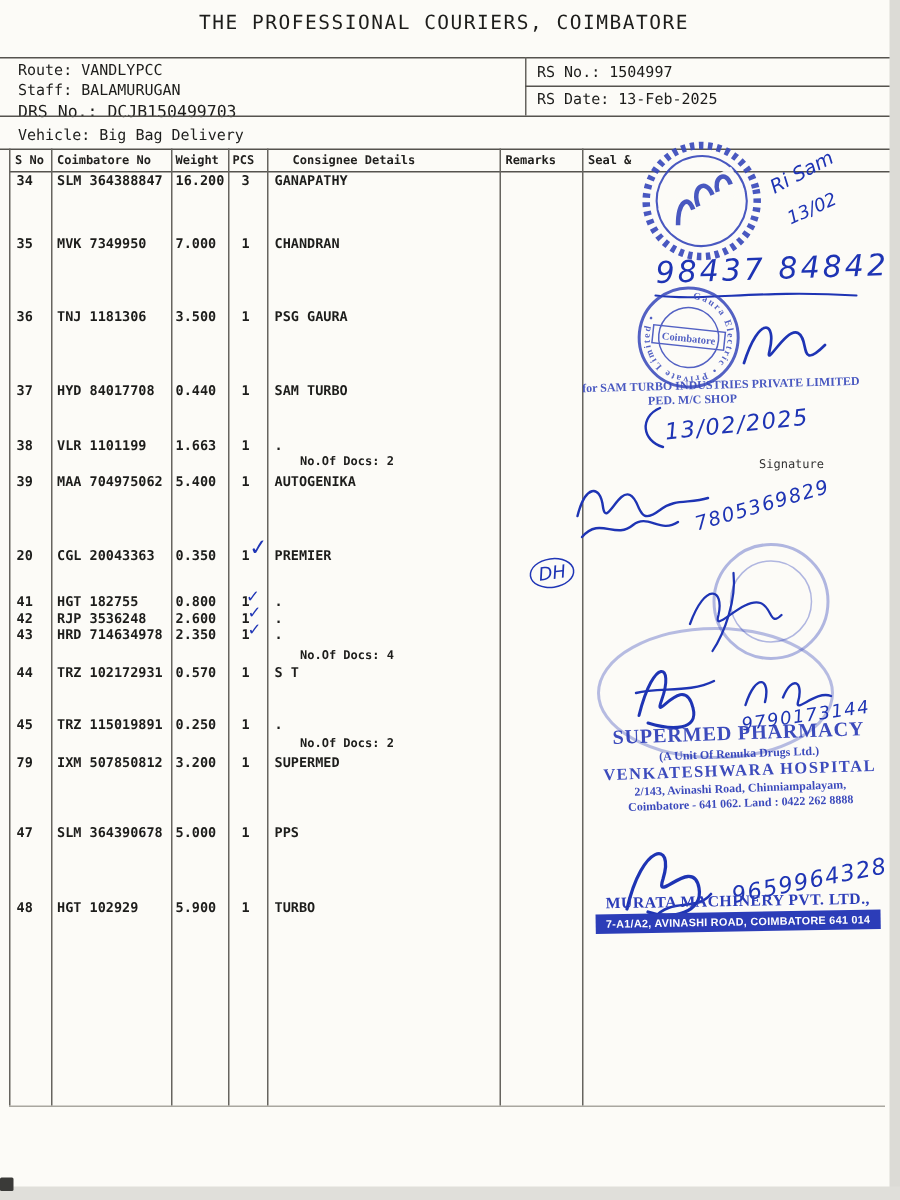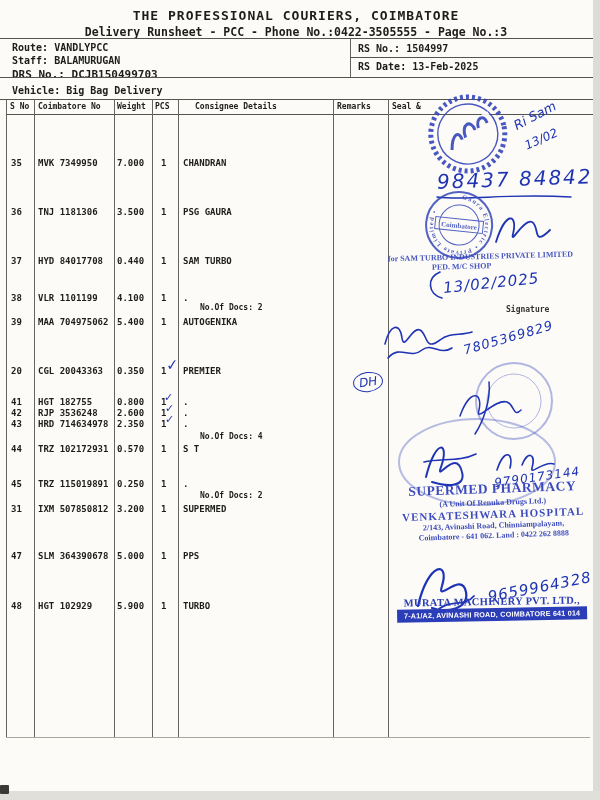--- a/index.html
+++ b/index.html
@@ -2,21 +2,21 @@
 <html><head>
 <meta charset="utf-8">
 <style>
   *{margin:0;padding:0;box-sizing:border-box}
   html,body{background:#c8c7c3}
   .page{position:relative;width:600px;height:800px;margin:0 auto;background:#fcfbf7;overflow:hidden;font-family:"DejaVu Sans Mono",monospace}
   .scan-edge-r{position:absolute;right:0;top:0;width:7px;height:100%;background:#dcdbd6}
   .scan-edge-b{position:absolute;left:0;bottom:0;width:100%;height:9px;background:#e0dfda}
   .smudge{position:absolute;left:0;top:785px;width:9px;height:9px;background:#3a3a38;border-radius:1px}
 
-  .print{position:absolute;color:#1d1d1b;font-weight:700;white-space:pre}
+  .print{position:absolute;color:#1d1d1b;font-weight:400;white-space:pre}
   .t-title{left:0;right:8px;top:8px;text-align:center;font-size:13px;letter-spacing:1px}
   .t-sub{left:0;right:8px;top:25px;text-align:center;font-size:11.5px}
   .meta{font-size:10px}
   .hline{position:absolute;height:1px;background:#55534e}
   .vline{position:absolute;width:1px;background:#66645f}
 
   .thead span{position:absolute;top:102px;font:700 8px "DejaVu Sans Mono",monospace;color:#22211f;white-space:nowrap}
   .trow{position:absolute;left:0;width:600px;height:14px}
   .trow span{position:absolute;top:0;font:700 9px "DejaVu Sans Mono",monospace;color:#1d1d1b;white-space:nowrap}
   .cs{left:11px}.cc{left:38px}.cw{left:117px}.cp{left:161px}.cn{left:183px}
@@ -39,21 +39,20 @@
 
   .sig{stroke:#1e34b4;fill:none;stroke-linecap:round;stroke-linejoin:round}
   .stampline{stroke:#3647bb;fill:none}
 </style>
 </head>
 <body>
 
 <div class="page">
 
   <div class="print t-title">THE PROFESSIONAL COURIERS, COIMBATORE</div>
-  <div class="print t-sub">Delivery Runsheet - PCC - Phone No.:0422-3505555 - Page No.:3</div>
 
   <div class="hline" style="left:0;top:38px;width:600px"></div>
 
   <div class="print meta" style="left:12px;top:42px">Route: VANDLYPCC</div>
   <div class="print meta" style="left:12px;top:55px">Staff: BALAMURUGAN</div>
   <div class="print meta" style="left:12px;top:68px;font-size:11px">DRS No.: DCJB150499703</div>
   <div class="print meta" style="left:12px;top:85px">Vehicle: Big Bag Delivery</div>
 
   <div class="vline" style="left:350px;top:38px;height:39px"></div>
   <div class="hline" style="left:350px;top:57px;width:248px"></div>
@@ -76,20 +75,27 @@
   <div class="thead">
     <span style="left:10px">S No</span>
     <span style="left:38px">Coimbatore No</span>
     <span style="left:117px">Weight</span>
     <span style="left:155px">PCS</span>
     <span style="left:195px">Consignee Details</span>
     <span style="left:337px">Remarks</span>
     <span style="left:392px">Seal &amp;</span>
   </div>
 
+  <div class="trow" style="top:116px">
+    <span class="cs">34</span>
+    <span class="cc">SLM 364388847</span>
+    <span class="cw">16.200</span>
+    <span class="cp">3</span>
+    <span class="cn">GANAPATHY</span>
+  </div>
   <div class="trow" style="top:158px">
     <span class="cs">35</span>
     <span class="cc">MVK 7349950</span>
     <span class="cw">7.000</span>
     <span class="cp">1</span>
     <span class="cn">CHANDRAN</span>
   </div>
   <div class="trow" style="top:207px">
     <span class="cs">36</span>
     <span class="cc">TNJ 1181306</span>
@@ -100,21 +106,21 @@
   <div class="trow" style="top:256px">
     <span class="cs">37</span>
     <span class="cc">HYD 84017708</span>
     <span class="cw">0.440</span>
     <span class="cp">1</span>
     <span class="cn">SAM TURBO</span>
   </div>
   <div class="trow" style="top:293px">
     <span class="cs">38</span>
     <span class="cc">VLR 1101199</span>
-    <span class="cw">4.100</span>
+    <span class="cw">1.663</span>
     <span class="cp">1</span>
     <span class="cn">.</span>
     <span class="docs" style="top:10px">No.Of Docs: 2</span>
   </div>
   <div class="trow" style="top:317px">
     <span class="cs">39</span>
     <span class="cc">MAA 704975062</span>
     <span class="cw">5.400</span>
     <span class="cp">1</span>
     <span class="cn">AUTOGENIKA</span>
@@ -157,21 +163,21 @@
   </div>
   <div class="trow" style="top:479px">
     <span class="cs">45</span>
     <span class="cc">TRZ 115019891</span>
     <span class="cw">0.250</span>
     <span class="cp">1</span>
     <span class="cn">.</span>
     <span class="docs" style="top:12px">No.Of Docs: 2</span>
   </div>
   <div class="trow" style="top:504px">
-    <span class="cs">31</span>
+    <span class="cs">79</span>
     <span class="cc">IXM 507850812</span>
     <span class="cw">3.200</span>
     <span class="cp">1</span>
     <span class="cn">SUPERMED</span>
   </div>
   <div class="trow" style="top:551px">
     <span class="cs">47</span>
     <span class="cc">SLM 364390678</span>
     <span class="cw">5.000</span>
     <span class="cp">1</span>

